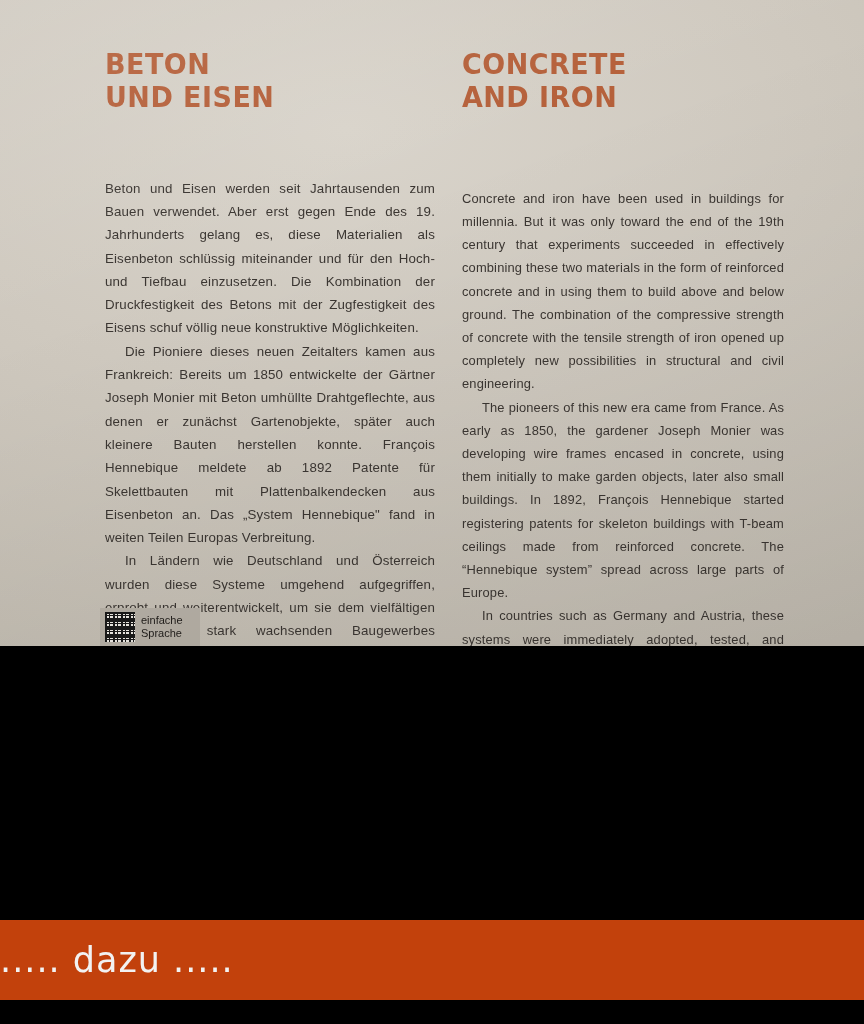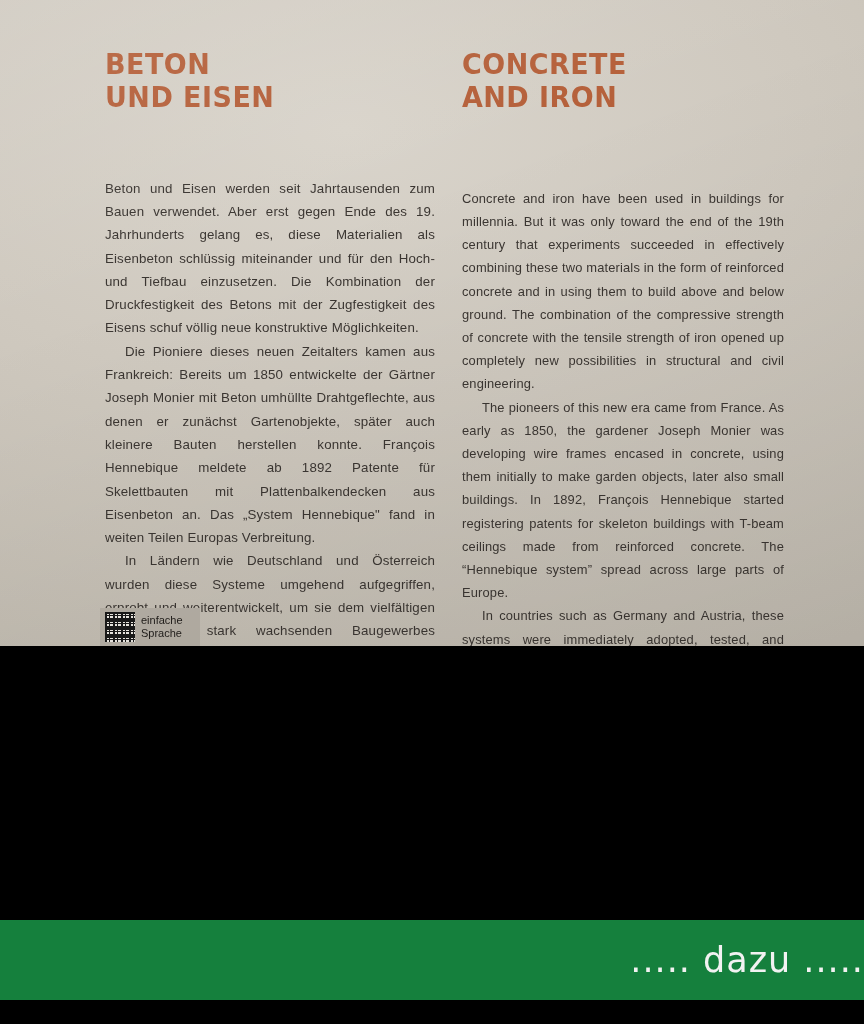--- a/index.html
+++ b/index.html
@@ -120,24 +120,24 @@
     background: #000000;
   }
 
   
   .caption-bar {
     position: absolute;
     left: 0;
     top: 920px;
     width: 864px;
     height: 80px;
-    background: #15803d;
+    background: #c2410c;
     display: flex;
     align-items: center;
-    justify-content: flex-end;
+    justify-content: flex-start;
   }
   .caption-text {
     color: #f2f2f2;
     font-family: "DejaVu Sans", sans-serif;
     font-size: 35px;
     letter-spacing: 1px;
     font-weight: 400;
   }
 </style>
 </head>

